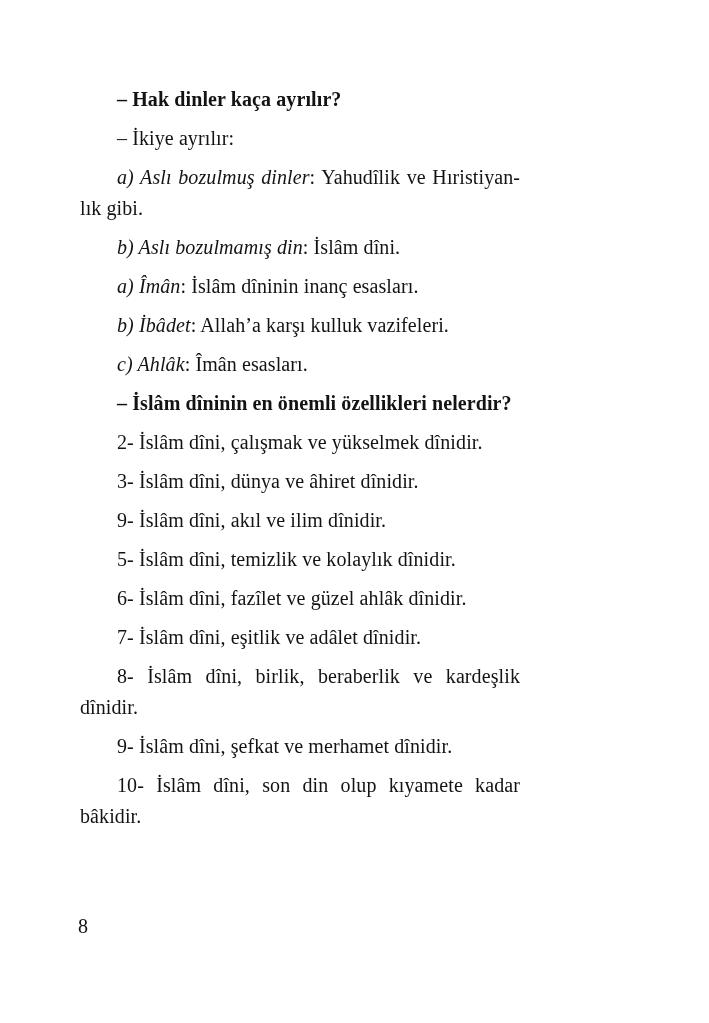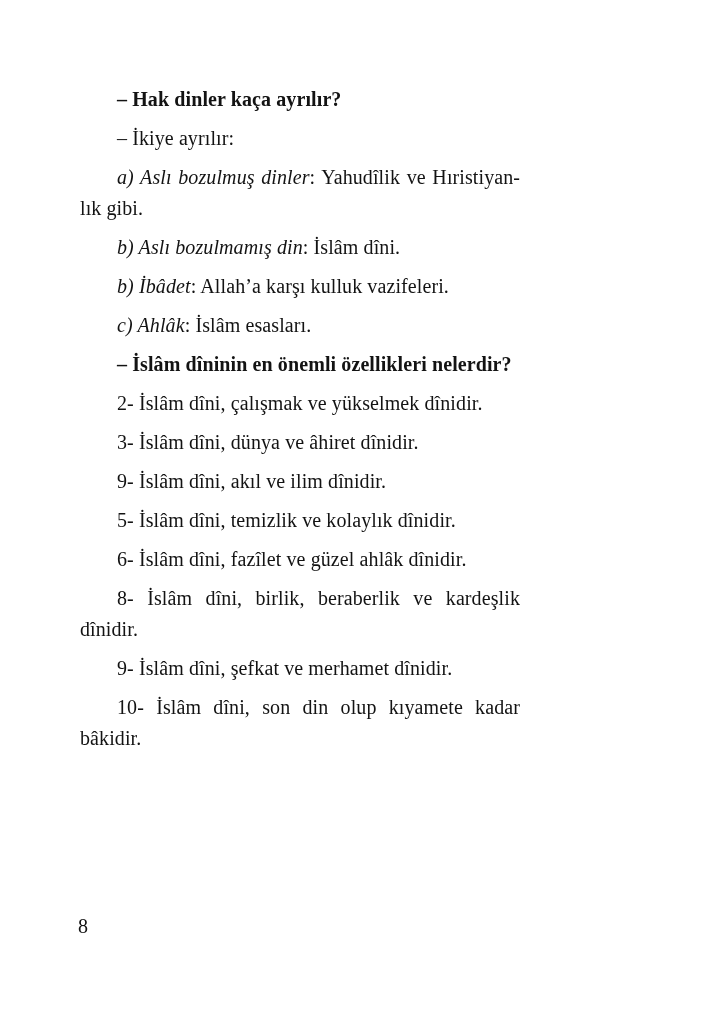--- a/index.html
+++ b/index.html
@@ -48,38 +48,40 @@
 
   <p class="para bold">– Hak dinler kaça ayrılır?</p>
 
   <p class="para">– İkiye ayrılır:</p>
 
   <p class="para"><em class="lead">a) Aslı bozulmuş dinler</em><span>: Yahudîlik ve Hıristiyan­lık gibi.</span></p>
 
   <p class="para"><em class="lead">b) Aslı bozulmamış din</em><span>: İslâm dîni.</span></p>
 
 
+  <p class="para"><em class="lead">a) Îmân</em><span>: İslâm dîninin inanç esasları.</span></p>
 
   <p class="para"><em class="lead">b) İbâdet</em><span>: Allah’a karşı kulluk vazifeleri.</span></p>
 
-  <p class="para"><em class="lead">c) Ahlâk</em><span>: İslâm esasları.</span></p>
+  <p class="para"><em class="lead">c) Ahlâk</em><span>: Îmân esasları.</span></p>
 
   <p class="para bold">– İslâm dîninin en önemli özellikleri nelerdir?</p>
 
 
   <p class="para">2- İslâm dîni, çalışmak ve yükselmek dînidir.</p>
 
   <p class="para">3- İslâm dîni, dünya ve âhiret dînidir.</p>
 
   <p class="para">9- İslâm dîni, akıl ve ilim dînidir.</p>
 
   <p class="para">5- İslâm dîni, temizlik ve kolaylık dînidir.</p>
 
   <p class="para">6- İslâm dîni, fazîlet ve güzel ahlâk dînidir.</p>
 
+  <p class="para">7- İslâm dîni, eşitlik ve adâlet dînidir.</p>
 
   <p class="para">8- İslâm dîni, birlik, beraberlik ve kardeşlik dînidir.</p>
 
   <p class="para">9- İslâm dîni, şefkat ve merhamet dînidir.</p>
 
   <p class="para">10- İslâm dîni, son din olup kıyamete kadar bâkidir.</p>
 
 </div>
 
 <div class="page-number">8</div>

